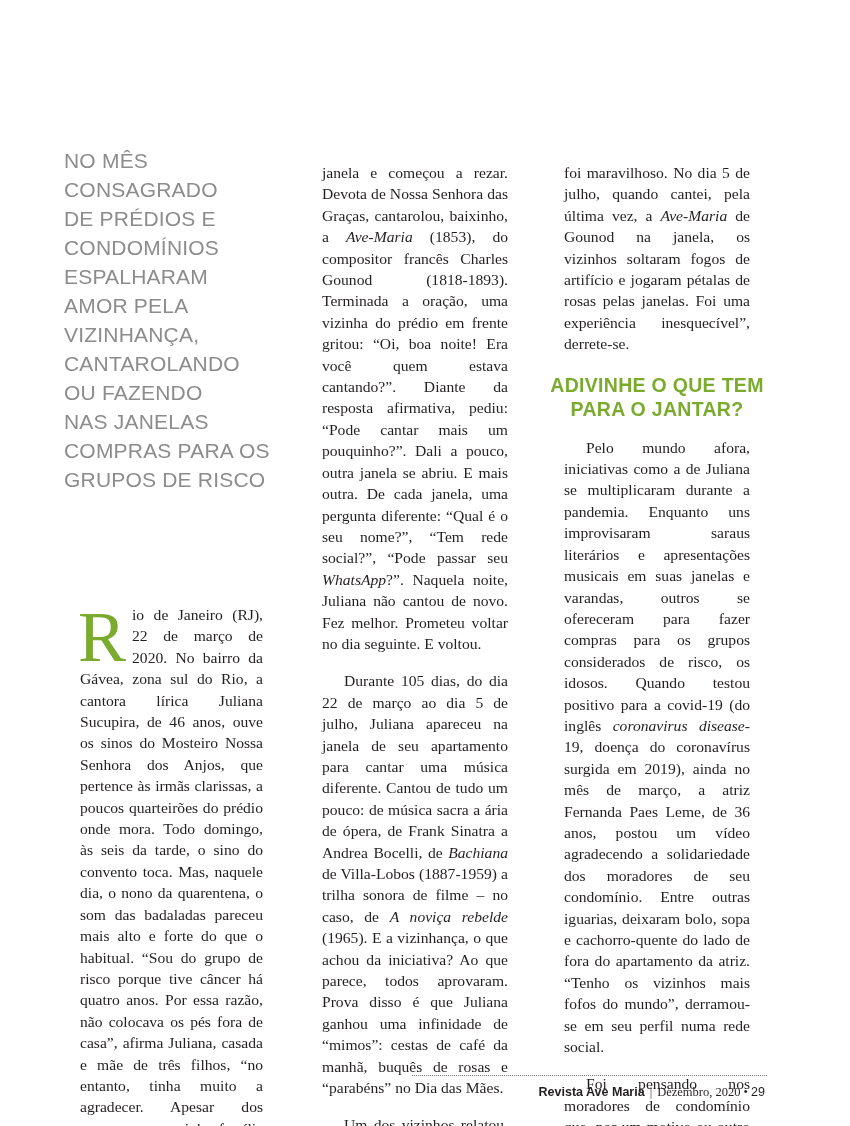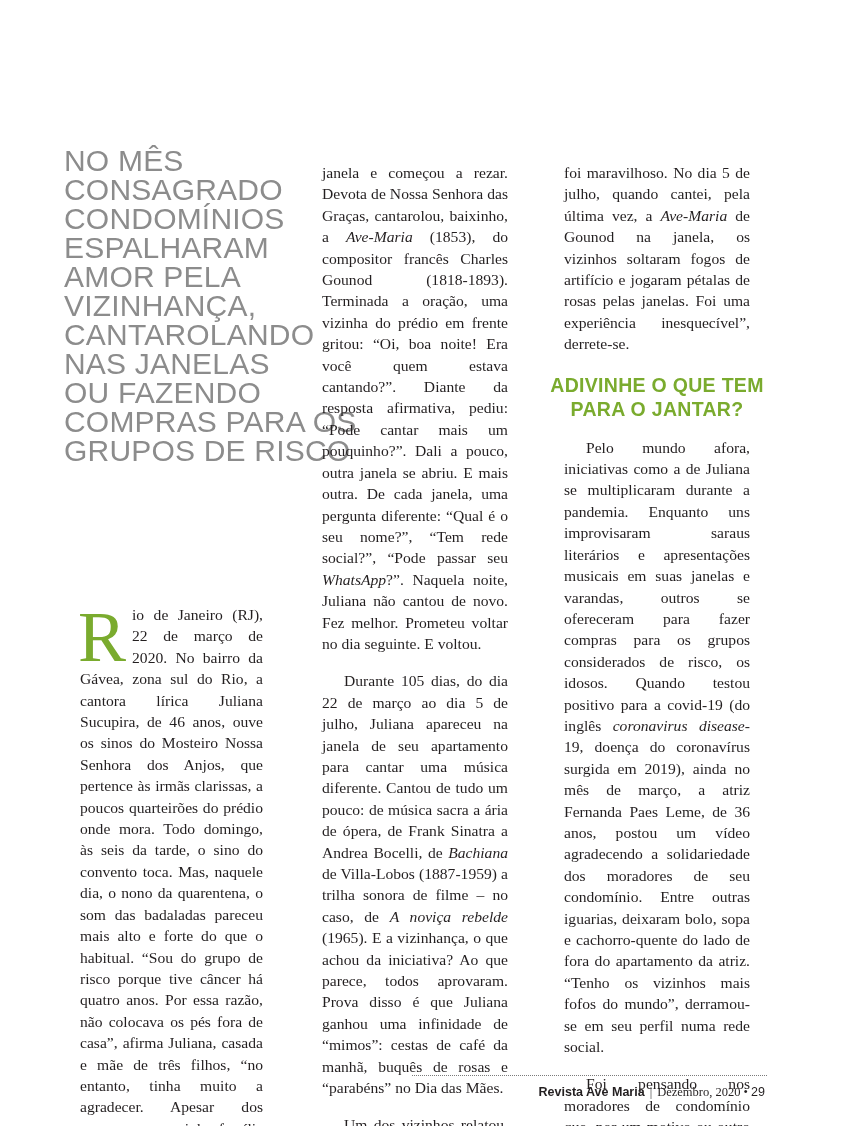--- a/index.html
+++ b/index.html
@@ -4,21 +4,21 @@
 <style>
   html, body { margin: 0; padding: 0; background: #ffffff; }
   body { width: 850px; height: 1126px; position: relative; overflow: hidden;
          font-family: "DejaVu Serif", "Liberation Serif", serif; color: #231f20; }
   .col { position: absolute; top: 0; }
   .txt { font-family: "Liberation Serif", "DejaVu Serif", serif; font-size: 15.6px; line-height: 21.4px;
          text-align: justify; margin: 0; }
   .txt p { margin: 16px; }
   .indent { text-indent: 22px; }
   .pull { position: absolute; left: 64px; top: 146px; width: 230px;
-          font-family: "Liberation Sans", "DejaVu Sans", sans-serif; font-size: 30px; line-height: 29px;
+          font-family: "Liberation Sans", "DejaVu Sans", sans-serif; font-size: 21px; line-height: 29px;
           color: #8c8c8c; font-weight: normal; letter-spacing: 0.2px; margin: 0; }
   .pull span { display: block; white-space: nowrap; }
   #c1 { left: 64px; top: 588px; width: 215px; }
   #c2 { left: 306px; top: 146px; width: 218px; }
   #c3 { left: 548px; top: 146px; width: 218px; }
   .dropcap { float: left; font-family: "Liberation Serif", "DejaVu Serif", serif; color: #7aab2e;
              font-size: 72px; line-height: 54px; margin: 4px 6px 0 -2px; padding-top: 2px; }
   .sub { font-family: "Liberation Sans", "DejaVu Sans", sans-serif; font-weight: bold; color: #7aab2e;
          font-size: 19.5px; line-height: 24px; margin: 18px 0 4px 0; letter-spacing: 0.3px; text-align: center; }
   .footer-rule { position: absolute; left: 412px; top: 1075px; width: 355px; border-top: 1px dotted #7a7a7a; }
@@ -27,27 +27,28 @@
   .footer .mag { font-family: "Liberation Sans", "DejaVu Sans", sans-serif; font-weight: bold; text-align: center; }
   .footer .pg { font-family: "Liberation Sans", "DejaVu Sans", sans-serif; font-weight: normal; }
   .footer .sep { margin: 0 5px; color: #444; }
 </style>
 </head>
 <body>
 
 <h2 class="pull">
   <span>NO MÊS</span>
   <span>CONSAGRADO</span>
+  <span>DE PRÉDIOS E</span>
   <span>CONDOMÍNIOS</span>
   <span>ESPALHARAM</span>
   <span>AMOR PELA</span>
   <span>VIZINHANÇA,</span>
   <span>CANTAROLANDO</span>
+  <span>OU FAZENDO</span>
   <span>NAS JANELAS</span>
-  <span>OU FAZENDO</span>
   <span>COMPRAS PARA OS</span>
   <span>GRUPOS DE RISCO</span>
 </h2>
 
 <div class="col txt" id="c1">
   <p><span class="dropcap">R</span><span>io de Janeiro (RJ), 22 de março de 2020. No bairro da Gávea, zona sul do Rio, a cantora lírica Juliana Sucupira, de 46 anos, ouve os sinos do Mosteiro Nossa Senhora dos Anjos, que pertence às irmãs clarissas, a poucos quarteirões do prédio onde mora. Todo domingo, às seis da tarde, o sino do convento toca. Mas, naquele dia, o nono da quarentena, o som das badaladas pareceu mais alto e forte do que o habitual. “Sou do grupo de risco porque tive câncer há quatro anos. Por essa razão, não colocava os pés fora de casa”, afirma Juliana, casada e mãe de três filhos, “no entanto, tinha muito a agradecer. Apesar dos pesares, eu e minha família estávamos bem”.</span></p>
   <p class="indent">Na mesma hora, Juliana levantou-se do sofá, aproximou-se da</p>
 </div>
 
 <div class="col txt" id="c2">

